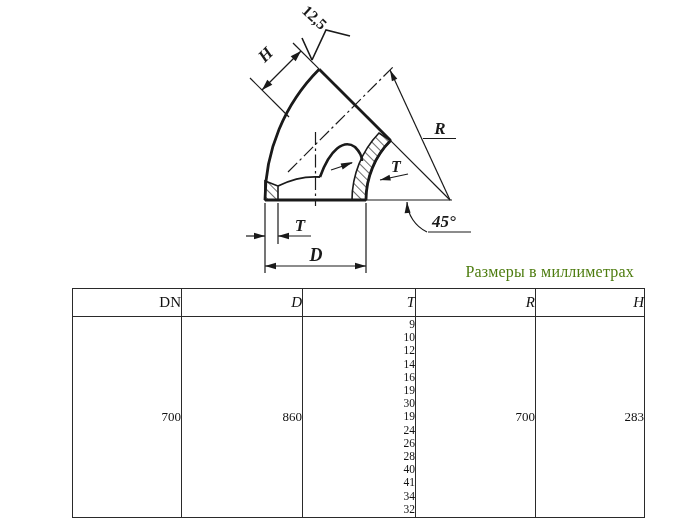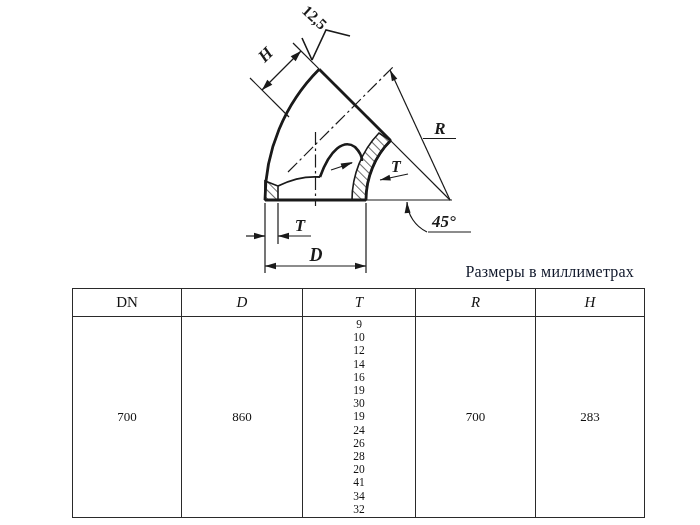--- a/index.html
+++ b/index.html
@@ -1,23 +1,23 @@
 <!DOCTYPE html>
 <html><head>
 <meta charset="utf-8">
 <style>
   html,body{margin:0;padding:0;background:#fff;}
   .page{position:relative;width:700px;height:525px;background:#ffffff;overflow:hidden;
         font-family:"Liberation Serif",serif;color:#111;}
   svg.drawing{position:absolute;left:0;top:0;}
-  .caption{position:absolute;top:263px;right:66px;font-size:16px;color:#0f172a;
+  .caption{position:absolute;top:263px;right:66px;font-size:16px;color:#4d7c0f;
            letter-spacing:.2px;}
   table.dims{position:absolute;left:72px;top:288px;width:572px;height:230px;
              border-collapse:collapse;table-layout:fixed;}
-  table.dims th, table.dims td{border:1.8px solid #2a2a2a;text-align:center;
+  table.dims th, table.dims td{border:1.8px solid #2a2a2a;text-align:right;
              vertical-align:middle;padding:0;font-family:Liberation Serif, serif;}
   table.dims th{height:27px;font-weight:normal;font-size:15px;font-style:italic;}
   table.dims th.upright{font-style:normal;}
   table.dims td{font-size:13px;}
   .tlist div{font-size:11.5px;line-height:13.2px;}
 </style>
 </head>
 <body>
 
 <div class="page">
@@ -137,21 +137,21 @@
             <div>10</div>
             <div>12</div>
             <div>14</div>
             <div>16</div>
             <div>19</div>
             <div>30</div>
             <div>19</div>
             <div>24</div>
             <div>26</div>
             <div>28</div>
-            <div>20</div>
+            <div>40</div>
             <div>41</div>
             <div>34</div>
             <div>32</div>
           </td>
       <td>700</td>
       <td>283</td>
     </tr>
   </tbody>
     </table>
 </div>

